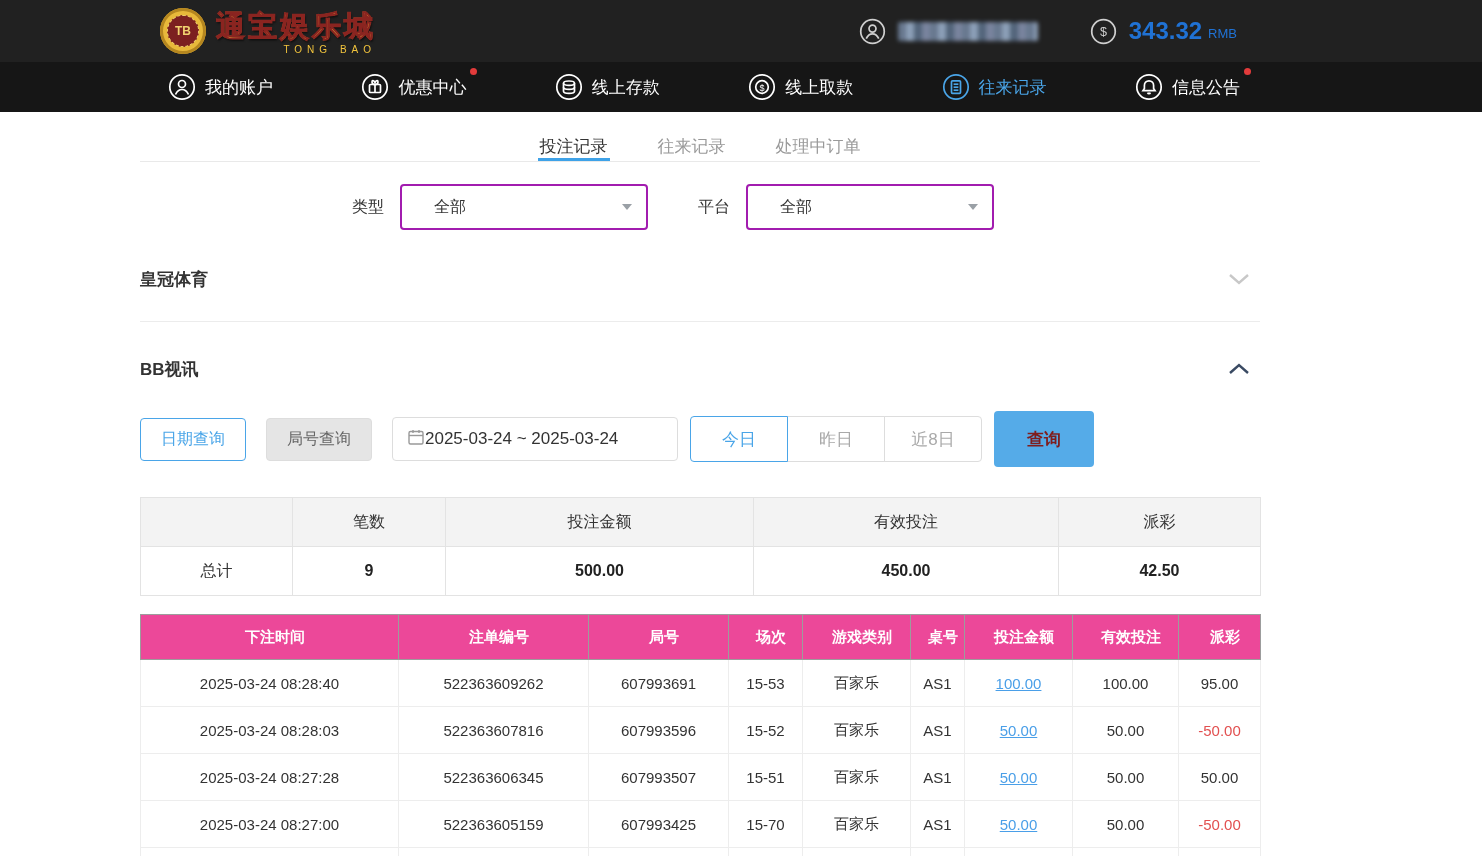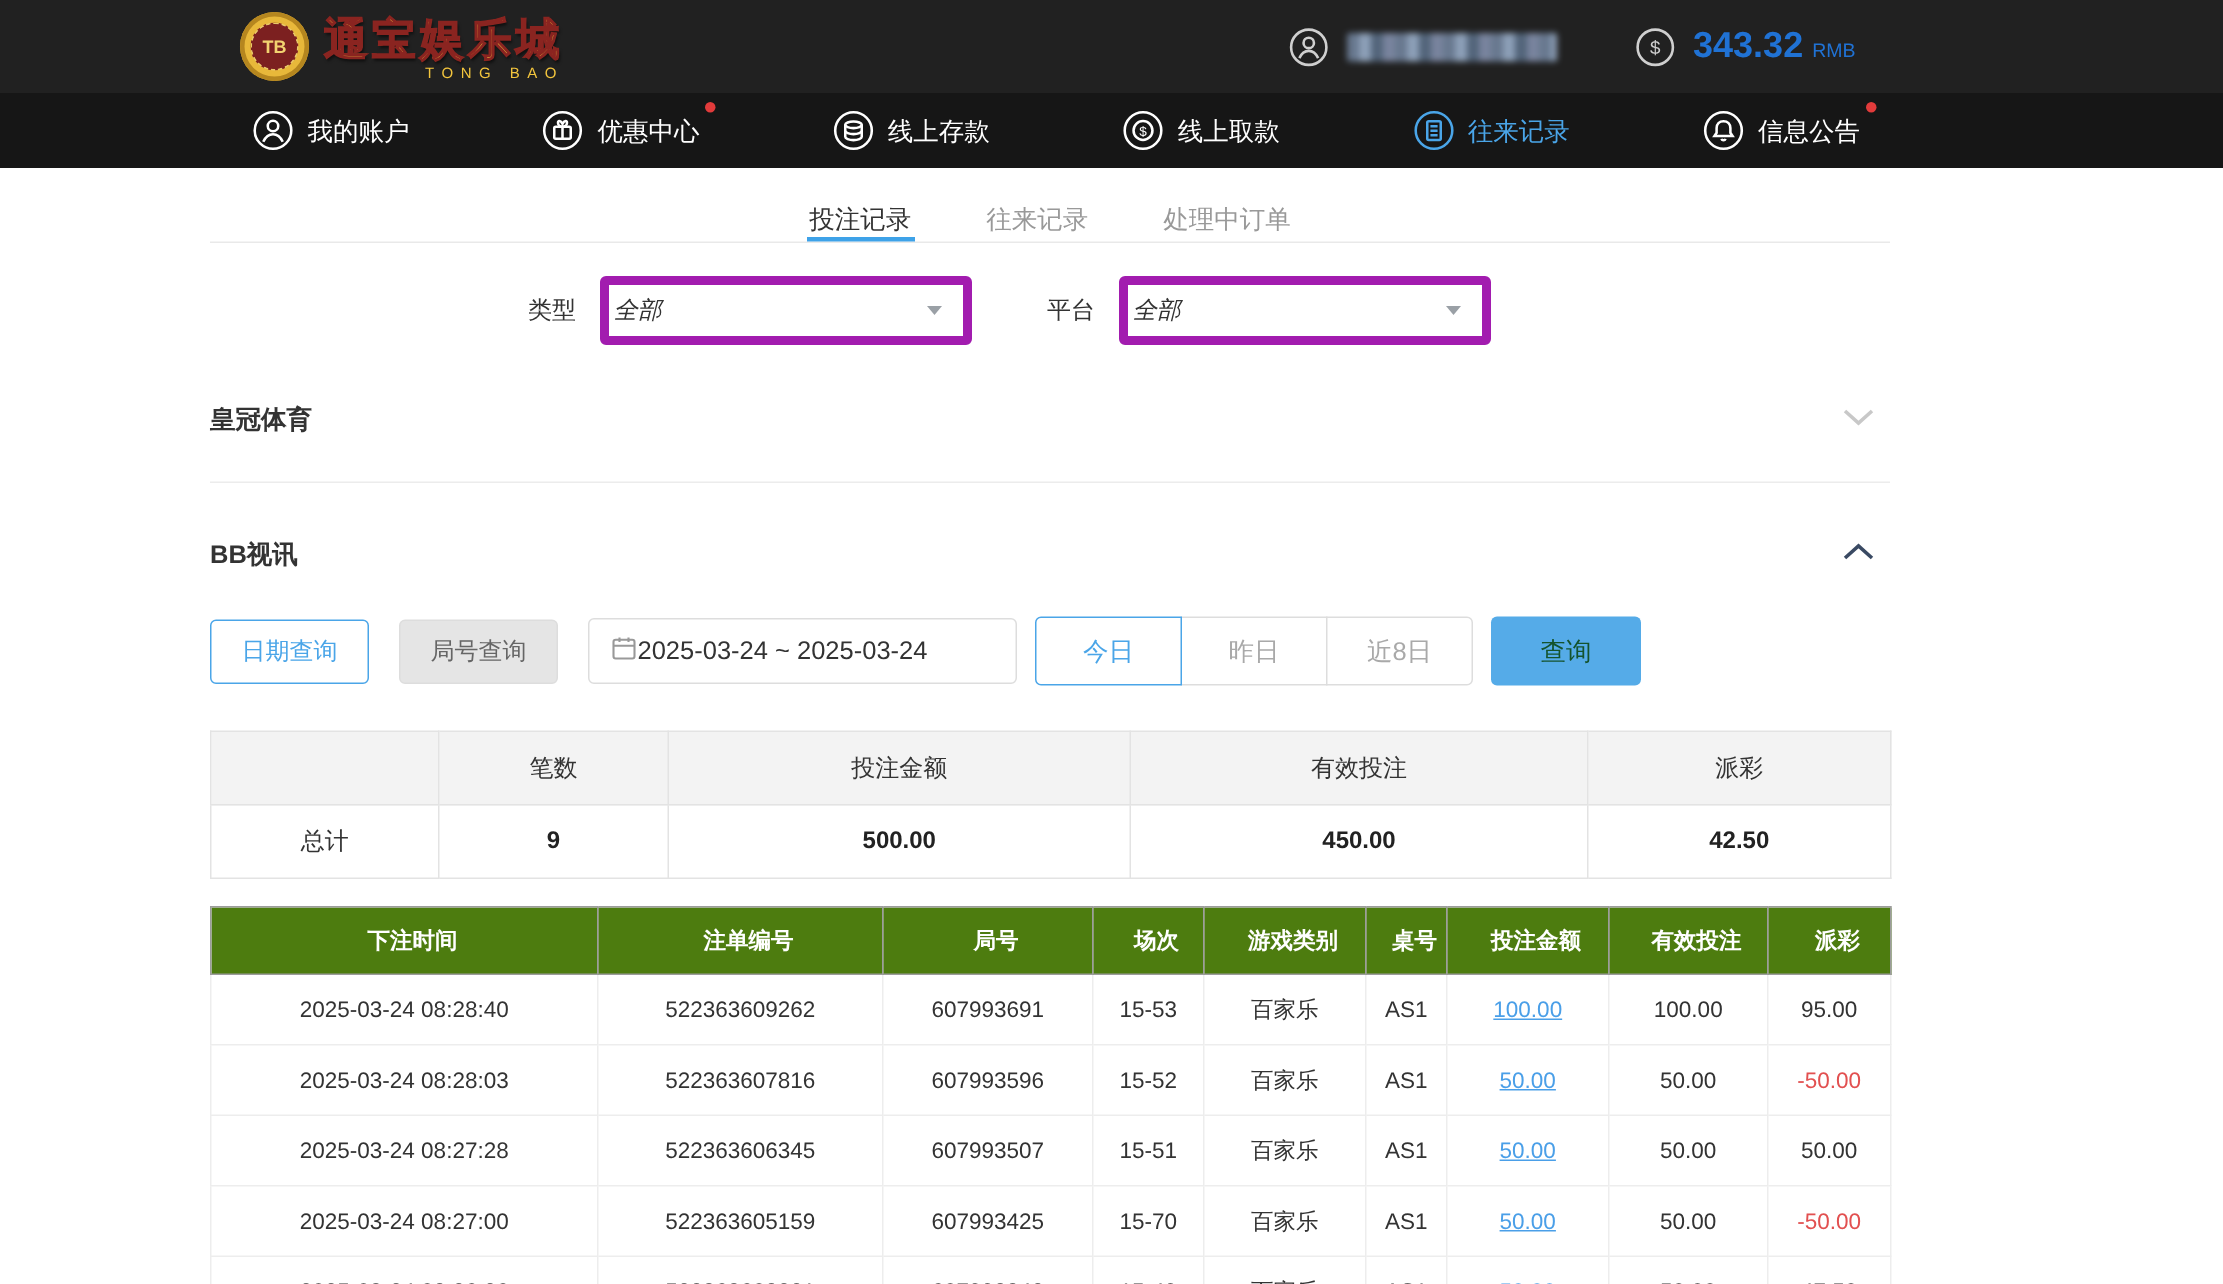--- a/index.html
+++ b/index.html
@@ -70,23 +70,23 @@
   }
   .tab.active{ color:#333; border-bottom-color:#3ea2e8; }
 
   
   .content{ padding-left:140px; width:1260px; }
 
   .filter-row{ display:flex; align-items:center; margin:22px 0 0 212px; }
   .filter-label{ font-size:16px; margin-right:16px; }
   .filter-label.second{ margin-left:50px; }
   .select{
-    width:248px; height:46px; border:6px solid #a21caf; border-radius:4px;
+    width:248px; height:46px; border:2px solid #a21caf; border-radius:4px;
     display:flex; align-items:center; justify-content:space-between;
-    padding:0 14px 0 3px; font-size:16px; cursor:pointer; background:#fff;font-style:italic;
+    padding:0 14px 0 32px; font-size:16px; cursor:pointer; background:#fff;
   }
   .caret{
     width:0; height:0; border-left:5px solid transparent; border-right:5px solid transparent;
     border-top:6px solid #9aa0a6;
   }
 
   .section-row{
     width:1120px; display:flex; align-items:center; justify-content:space-between;
     margin-top:38px; padding-right:10px; cursor:pointer;
   }
@@ -111,35 +111,35 @@
   }
   .btn-group{ display:flex; margin-left:12px; }
   .btn-group .gbtn{
     height:46px; width:98px; background:#fff; border:1px solid #ddd; color:#a9a9a9;
     font-size:17px; cursor:pointer; margin-left:-1px;
   }
   .btn-group .gbtn:first-child{ border-radius:4px 0 0 4px; margin-left:0; }
   .btn-group .gbtn:last-child{ border-radius:0 4px 4px 0; }
   .btn-group .gbtn.active{ border-color:#4aa5e8; color:#4aa5e8; position:relative; z-index:1; }
   .btn-search{
-    height:46px; width:100px; margin-left:12px; background:#55abe8; color:#14532d;
-    border:none; border-radius:4px; font-size:17px; cursor:pointer;
+    height:56px; width:100px; margin-left:12px; background:#55abe8; color:#7f1d1d;
+    border:none; border-radius:4px; font-size:17px; cursor:pointer;font-weight:bold;
   }
 
   
   table.summary{ border-collapse:collapse; margin-top:30px; width:1120px; table-layout:fixed; }
   .summary td{ border:1px solid #e3e3e3; text-align:center; height:49px; font-size:16px; }
   .summary tr.sum-head td{ background:#f3f3f3; color:#333; }
   .summary tr.sum-body td{ font-weight:600; color:#222; }
   .summary tr.sum-body td.label{ font-weight:400; color:#333; }
 
   
   table.bets{ border-collapse:collapse; margin-top:18px; width:1120px; table-layout:fixed; }
   .bets thead td{
-    background:#4d7c0f; color:#fff; font-weight:bold; font-size:15px; height:45px;
+    background:#ec4899; color:#fff; font-weight:bold; font-size:15px; height:45px;
     text-align:center; border:1px solid #9c9c9c;padding-left:12px;
   }
   .bets tbody td{
     height:47px; text-align:center; font-size:15px; border:1px solid #ededed; color:#333;
     background:#fff;
   }
   .bets tbody td.link{ color:#4a9fe8; text-decoration:underline; cursor:pointer; }
   .bets tbody td.neg{ color:#e25050; }
 </style>
 </head>

